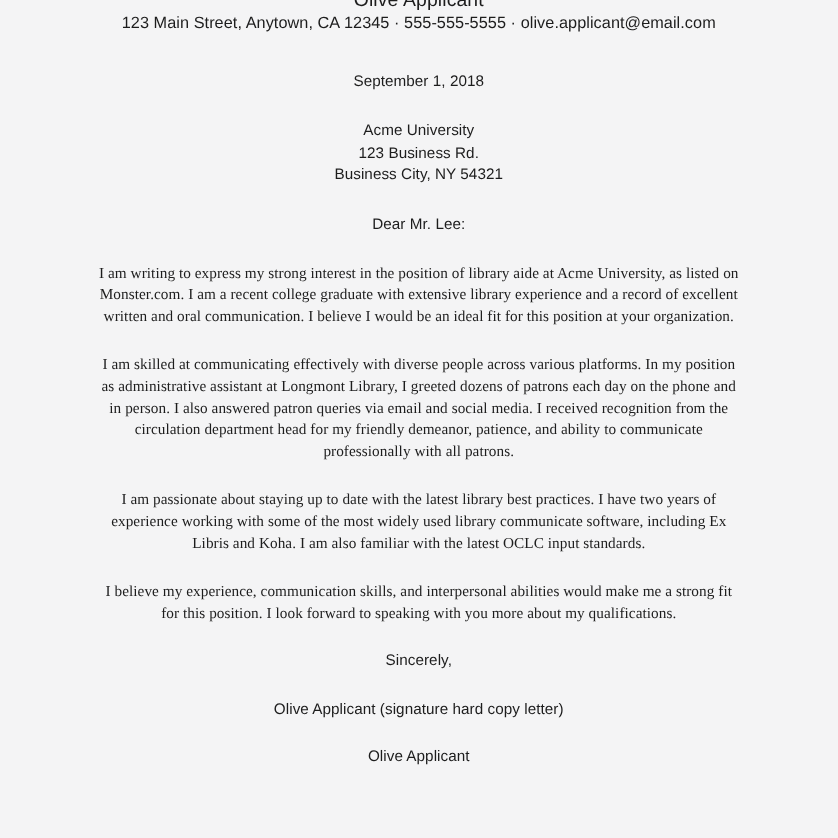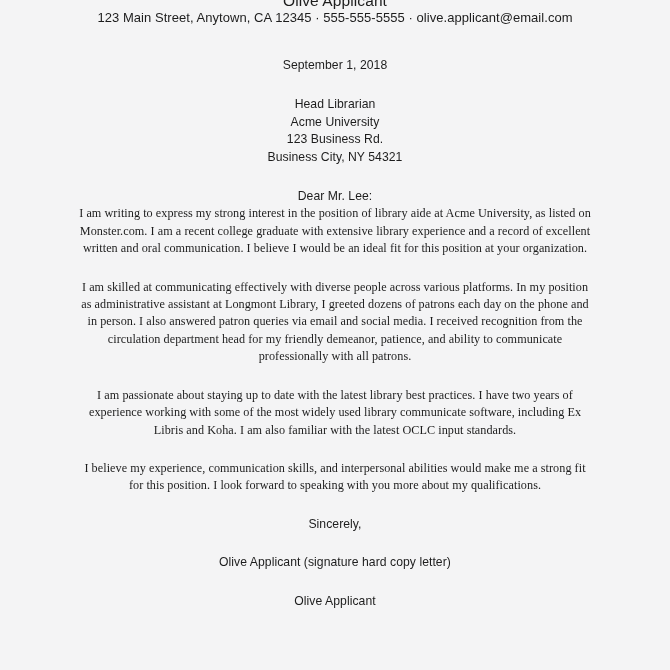--- a/index.html
+++ b/index.html
@@ -62,21 +62,21 @@
     margin: 0;
     text-align: center;
     letter-spacing: .05px;
   }
 
   .date-line { margin-bottom: 22px; }
 
   .inside-address { margin-bottom: 22px; }
   .inside-address .line { white-space: nowrap; }
 
-  .salutation { }
+  .salutation { margin-bottom: 22px; }
 
   .para { margin-bottom: 21px; font-family: Liberation Serif, serif; }
 
   .closing { margin-bottom: 21px; }
   .signature-note { margin-bottom: 21px; }
   .signature-name { margin-bottom: 0; }
 </style>
 </head>
 <body>
 
@@ -87,21 +87,20 @@
     <div class="sender-contact">123 Main Street, Anytown, CA 12345 · 555-555-5555 · olive.applicant@email.com</div>
   </header>
 
   <main class="letter-body">
 
     <div class="date-line">
       <div class="line">September 1, 2018</div>
     </div>
 
     <div class="inside-address">
-      <div class="line">Head Librarian</div>
       <div class="line">Acme University</div>
       <div class="line">123 Business Rd.</div>
       <div class="line">Business City, NY 54321</div>
     </div>
 
     <div class="salutation">
       <div class="line">Dear Mr. Lee:</div>
     </div>
 
     <p class="para">I am writing to express my strong interest in the position of library aide at Acme University, as listed on Monster.com. I am a recent college graduate with extensive library experience and a record of excellent written and oral communication. I believe I would be an ideal fit for this position at your organization.</p>

